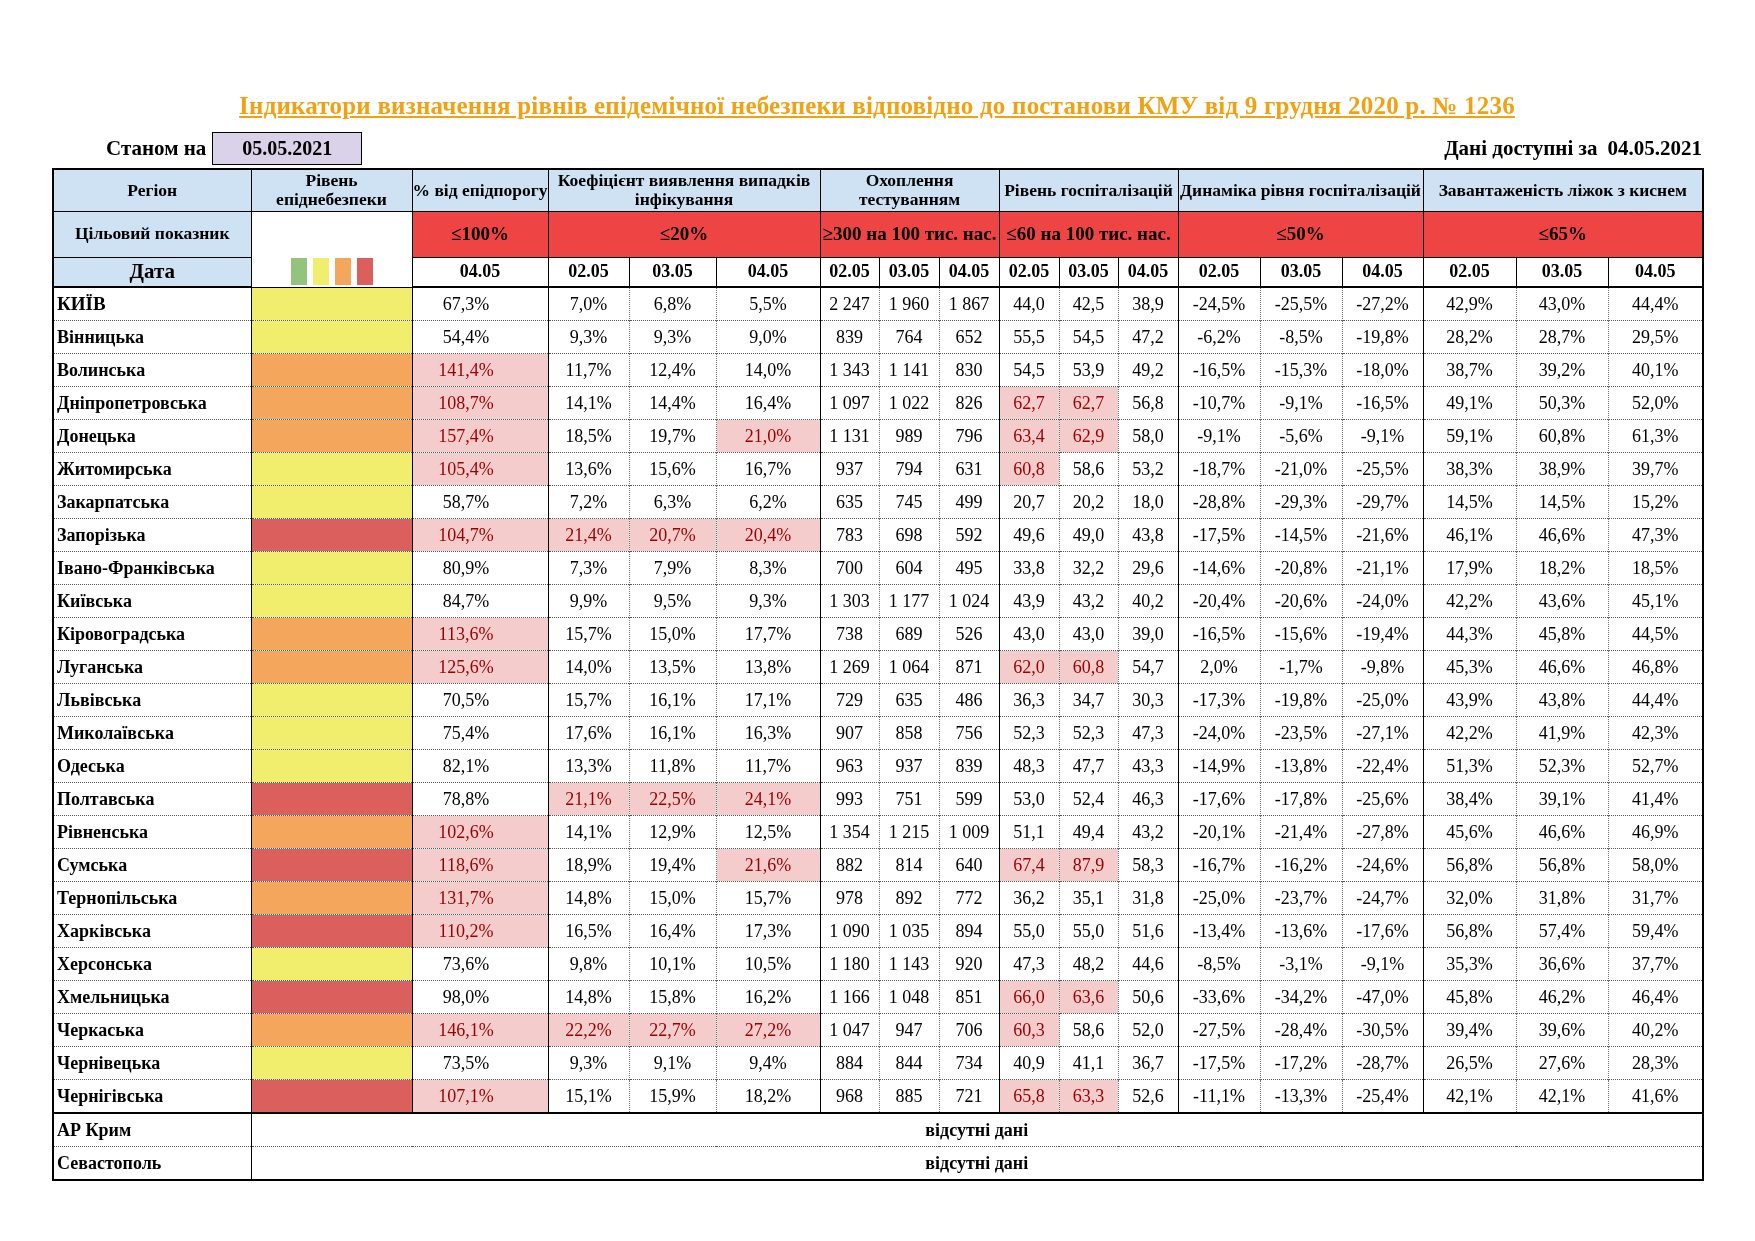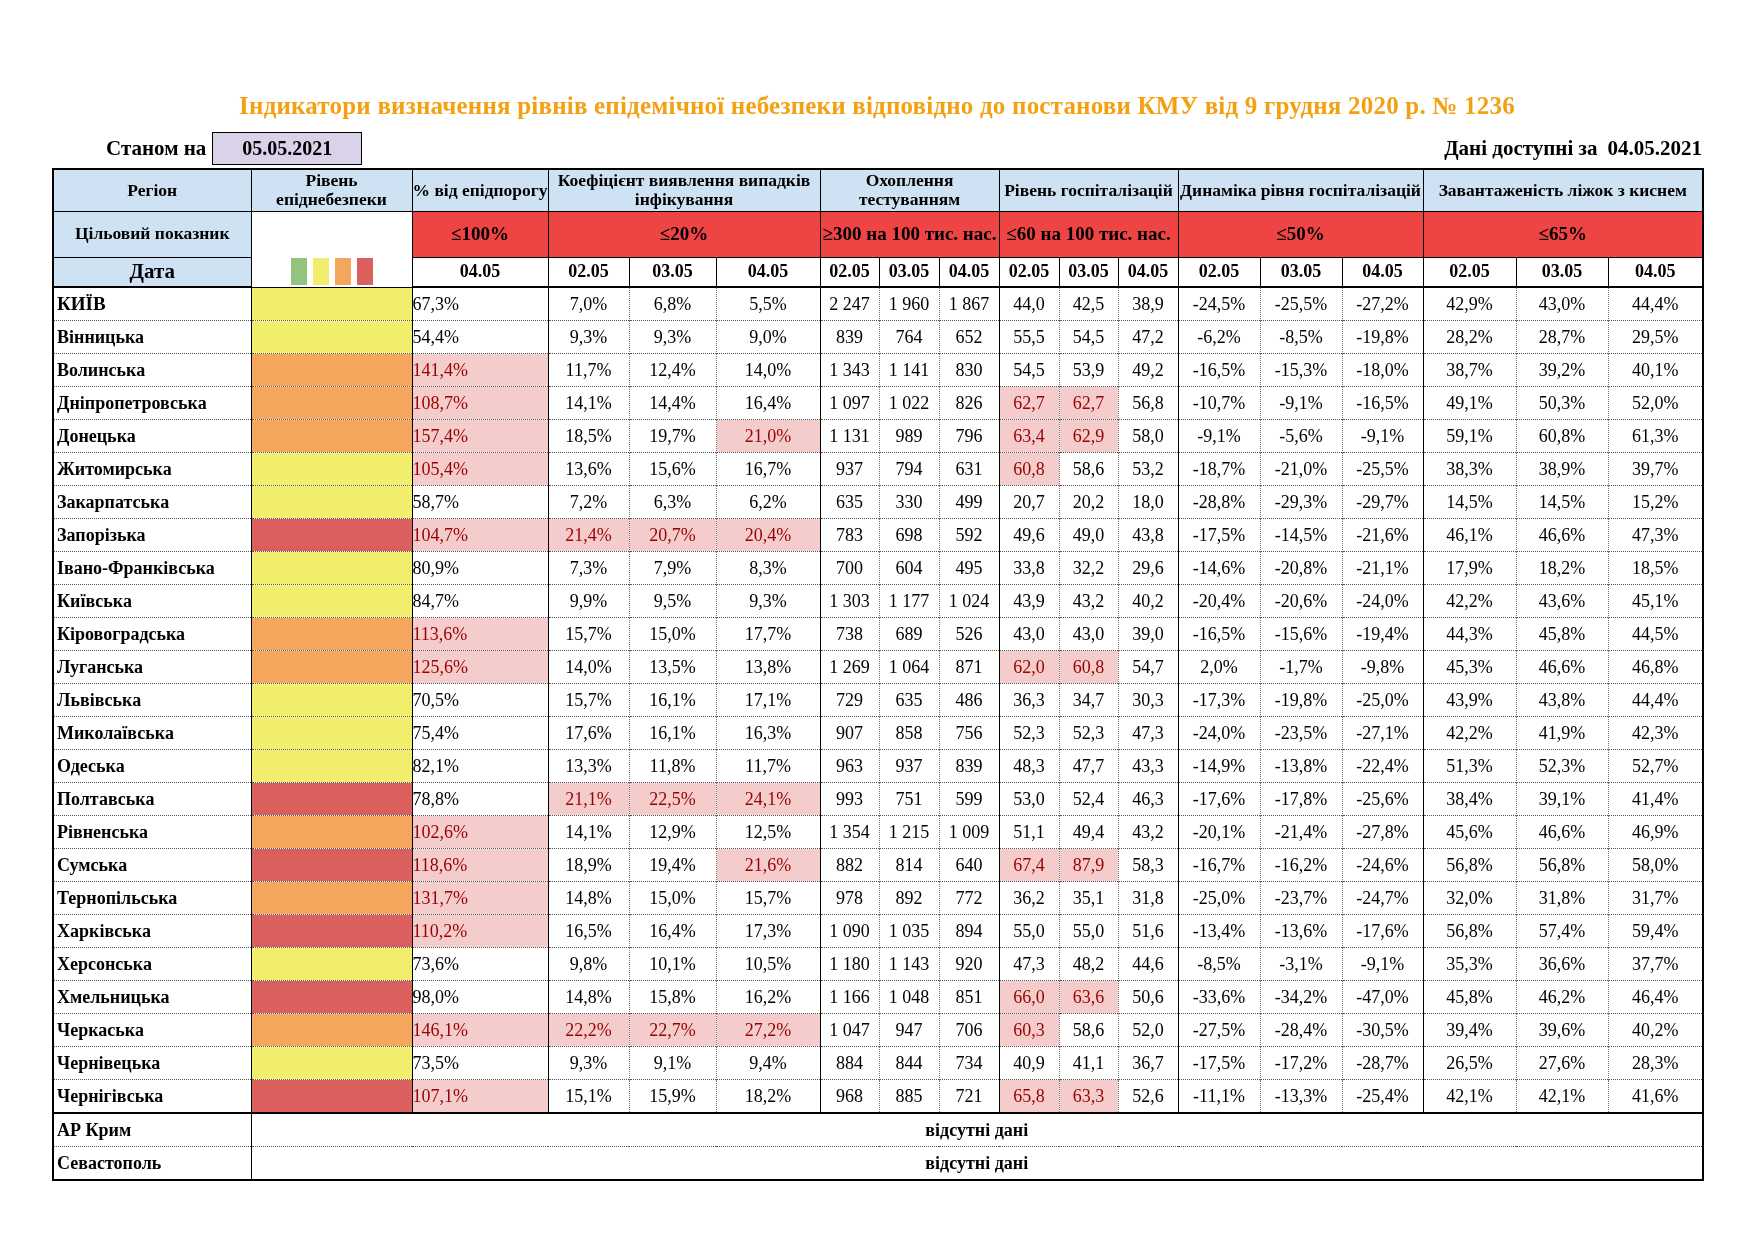--- a/index.html
+++ b/index.html
@@ -6,20 +6,21 @@
   body{
     width:1755px;height:1241px;overflow:hidden;
     font-family:"Liberation Serif","DejaVu Serif",serif;color:#000;
     position:relative;
   }
   .page{padding-top:92px;}
   .title{
     width:1650px;margin:0 0 10px 52px;text-align:center;
     font-size:25px;font-weight:bold;color:var(--title-color,#f2a112);
     letter-spacing:.2px;
+    text-decoration:underline;
   }
   .asof-row{
     width:1650px;margin:0 0 2px 52px;height:36px;
     display:flex;align-items:center;
   }
   .asof-label{font-size:21px;font-weight:bold;margin-left:54px;white-space:nowrap;text-align:center;}
   .asof-box{
     width:148px;height:31px;margin-left:6px;
     background:var(--date-box,#d9d2e9);border:1px solid #000;
     display:flex;align-items:center;justify-content:center;
@@ -51,21 +52,21 @@
     border-top:1px dotted #555;border-left:1px dotted #777;
   }
   tbody tr:first-child td{border-top:none;}
   td.gs,th.gs{border-left:1.5px solid #000 !important;}
   td.region{
     text-align:left;font-weight:bold;padding-left:3px;font-size:18px;
     border-left:none;
   }
   td.region.caps{font-size:19px;}
   td.level{border-left:1.5px solid #000;}
-  td.pct{text-align:left;padding-right:28px;margin-left:44px;}
+  td.pct{text-align:center;padding-right:28px;margin-left:44px;}
   td.hl{background:var(--hlbg,#f4cccc);color:var(--hltx,#990000);}
   tr.first-nodata td{border-top:2px solid #000;}
   tr.special{height:30px;}
   td.nodata{font-weight:bold;font-size:18px;}
 </style>
 </head>
 <body>
 
 <div class="page">
   <div class="title">Індикатори визначення рівнів епідемічної небезпеки відповідно до постанови КМУ від 9 грудня 2020 р. № 1236</div>
@@ -263,21 +264,21 @@
           <td>39,7%</td>
         </tr>
         <tr>
           <td class="region">Закарпатська</td>
           <td class="level" style="background: rgb(242, 238, 109);"></td>
           <td class="pct gs">58,7%</td>
           <td class="gs">7,2%</td>
           <td>6,3%</td>
           <td>6,2%</td>
           <td class="gs">635</td>
-          <td>330</td>
+          <td>745</td>
           <td>499</td>
           <td class="gs">20,7</td>
           <td>20,2</td>
           <td>18,0</td>
           <td class="gs">-28,8%</td>
           <td>-29,3%</td>
           <td>-29,7%</td>
           <td class="gs">14,5%</td>
           <td>14,5%</td>
           <td>15,2%</td>

